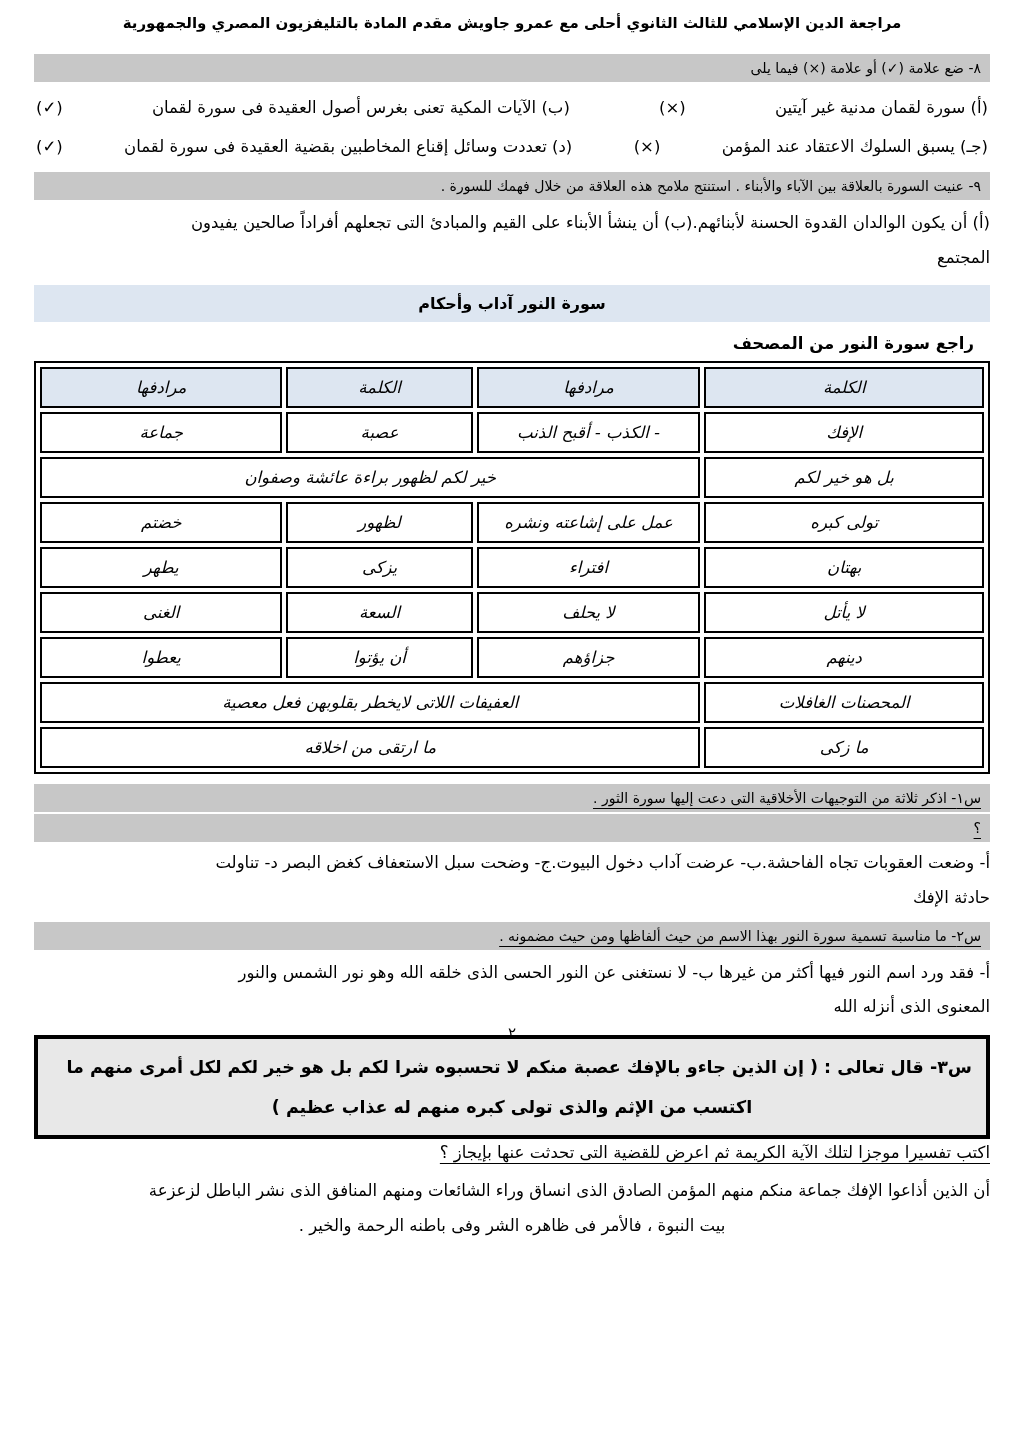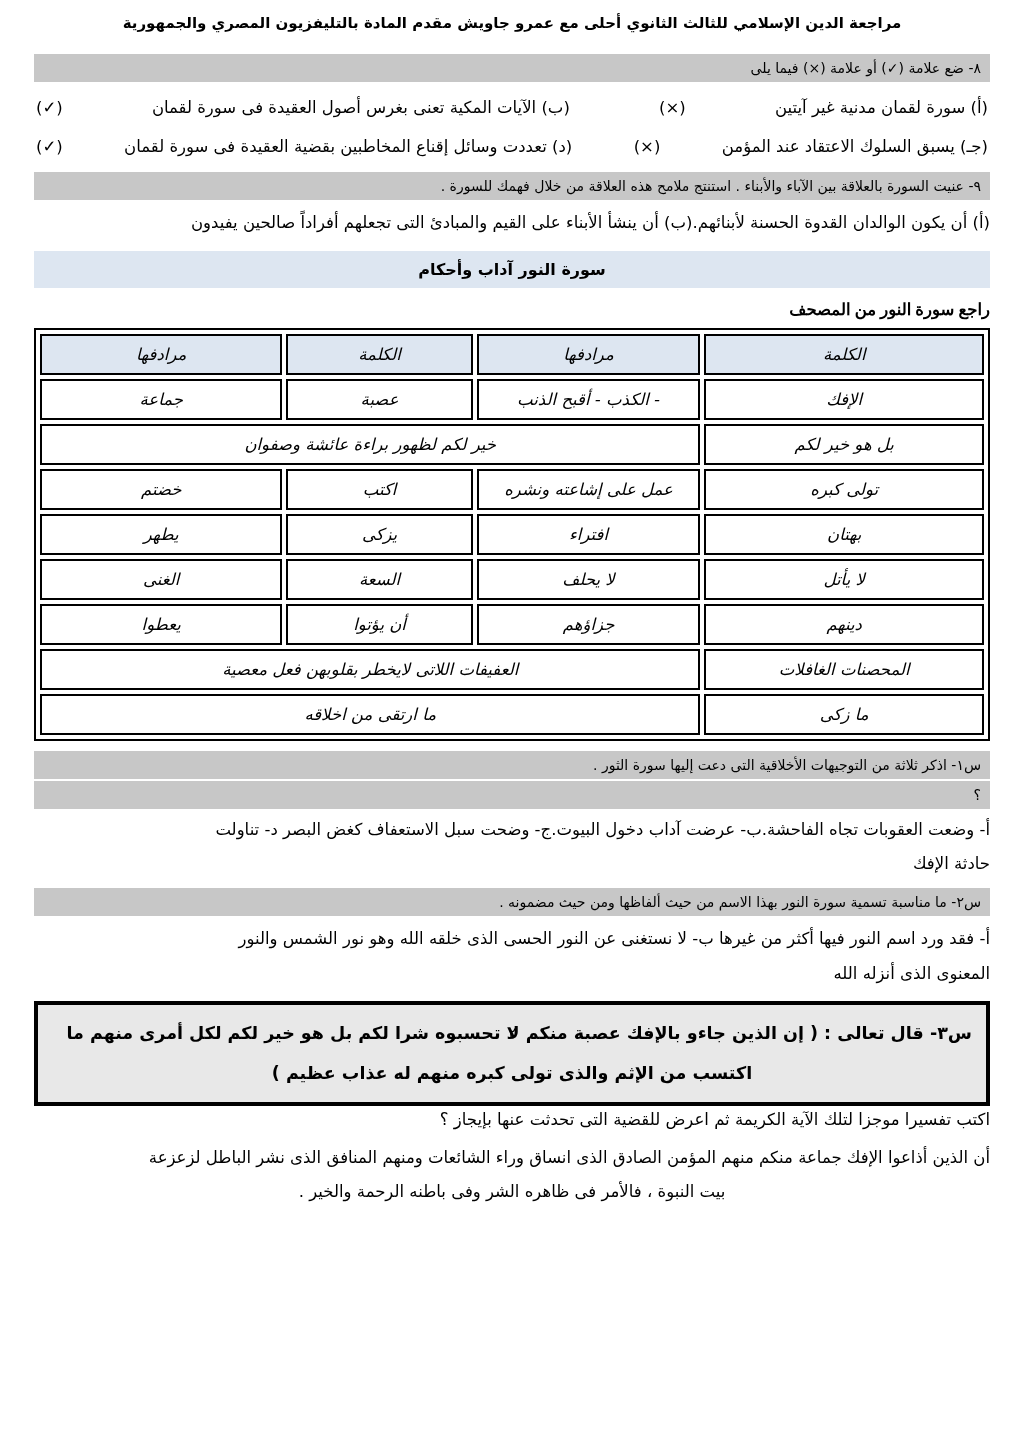--- a/index.html
+++ b/index.html
@@ -20,29 +20,29 @@
   .gray { background: #c7c7c7; }
   .blue { background: #dde6f1; }
   .q-bar { margin: 6px 0; }
 
   .tf-row { display: flex; justify-content: space-between; align-items: center; font-size: 16.5px; padding: 10px 2px; }
   .tf-mark { white-space: nowrap; }
 
   .answer { font-size: 16.5px; line-height: 2.1; margin: 4px 0 6px; }
 
   .section-bar { text-align: center; font-weight: 700; font-size: 16px; padding: 9px; margin: 10px 0 12px; }
-  .subtitle { font-weight: 700; font-size: 16.5px; margin: 10px 0 8px; font-family: Liberation Serif, serif; }
+  .subtitle { font-weight: 700; font-size: 16.5px; margin: 10px 16px 8px; }
 
   table.vocab { width: 100%; border-collapse: separate; border-spacing: 4px; border: 2px solid #000; margin: 2px 0 10px; background: #fff; }
   .vocab th, .vocab td { border: 2px solid #000; text-align: center; font-size: 16.5px; font-weight: 400; padding: 9px 6px; font-style: italic; }
   .vocab th { background: #dde6f1; }
   .col1 { width: 30%; } .col2 { width: 24%; } .col3 { width: 20%; } .col4 { width: 26%; }
 
   .gray-block .bar { margin-bottom: 2px; }
-  .u { text-underline-offset: 5px; }
+  .u { text-decoration: underline; text-underline-offset: 5px; }
 
   .verse-box { border: 4px solid #000; background: #e8e8e8; padding: 8px 14px; font-weight: 700; font-size: 17.5px; line-height: 2.3; margin: 10px 0 0; }
   .verse-line2 { text-align: center; }
 
   .task { font-size: 16.5px; text-align: right; margin: 4px 0 12px; }
   .centered { text-align: center; }
 
   .page-number { position: absolute; bottom: 42px; left: 0; right: 0; text-align: center; font-size: 15px; }
 </style>
 </head>
@@ -69,20 +69,21 @@
     <span class="tf-item">(د) تعددت وسائل إقناع المخاطبين بقضية العقيدة فى سورة لقمان</span>
     <span class="tf-mark">(✓)</span>
   </div>
 
   <div class="bar gray q-bar">
     <span>٩-  عنيت السورة بالعلاقة بين الآباء والأبناء . استنتج ملامح هذه العلاقة من خلال فهمك للسورة .</span>
   </div>
 
   <div class="answer">
     <div>(أ) أن يكون الوالدان القدوة الحسنة لأبنائهم.(ب) أن ينشأ الأبناء على القيم والمبادئ التى تجعلهم أفراداً صالحين يفيدون</div>
+    <div>المجتمع</div>
   </div>
 
   <div class="bar blue section-bar">
     <span>سورة النور   آداب وأحكام</span>
   </div>
 
   <div class="subtitle">راجع سورة النور من المصحف</div>
 
   <table class="vocab">
     <tbody>
@@ -98,21 +99,21 @@
       <td>عصبة</td>
       <td>جماعة</td>
     </tr>
     <tr>
       <td>بل هو خير لكم</td>
       <td colspan="3">خير لكم لظهور براءة عائشة وصفوان</td>
     </tr>
     <tr>
       <td>تولى كبره</td>
       <td>عمل على إشاعته ونشره</td>
-      <td>اكتب</td>
+      <td>لظهور</td>
       <td>خضتم</td>
     </tr>
     <tr>
       <td>بهتان</td>
       <td>افتراء</td>
       <td>يزكى</td>
       <td>يطهر</td>
     </tr>
     <tr>
       <td>لا يأتل</td>

